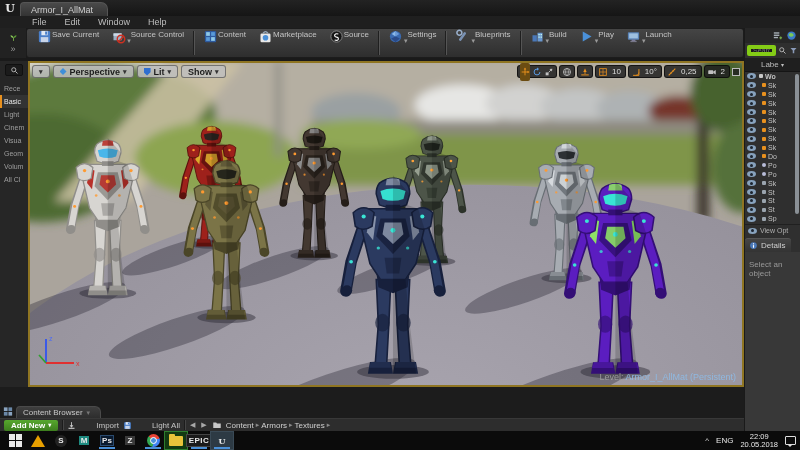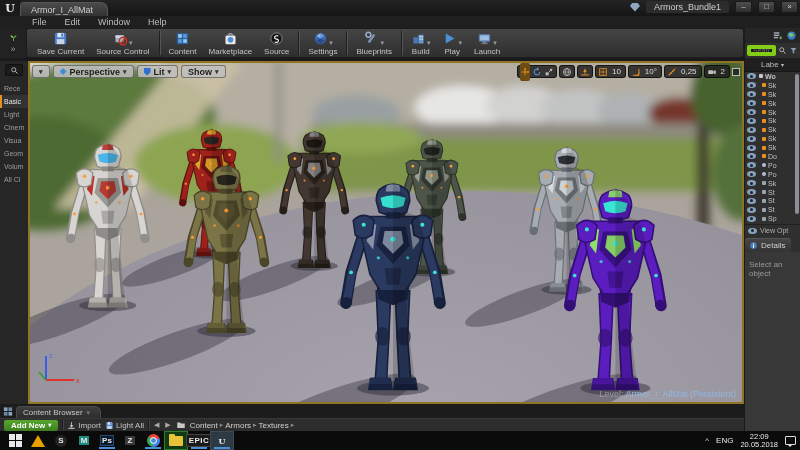--- a/index.html
+++ b/index.html
@@ -27,21 +27,21 @@
   .content-row { flex:1; display:flex; min-height:0; }
   .left-col { width:744px; display:flex; flex-direction:column; }
 
   
   .toolbar-wrap { height:30px; display:flex; background:#1a1a1a; }
   .toolbar-expander { width:26px; display:flex; flex-direction:column; align-items:center; justify-content:center; gap:2px;
     background:#222; color:#9a9a9a; font-size:9px; }
   .sprout { width:9px; height:9px; }
   .toolbar { flex:1; background:linear-gradient(#454545,#2e2e2e); border:1px solid #1c1c1c; border-radius:3px;
     display:flex; align-items:center; padding:0 4px; overflow:hidden; }
-  .tbtn { display:flex; flex-direction:column; align-items:center; justify-content:center; padding:0 6px; height:28px;
+  .tbtn { display:flex; flex-direction:row; align-items:flex-start; justify-content:center; padding:0 6px; height:28px;
     background:none; border:none; cursor:default; }
   .tbtn .ic { width:15px; height:15px; }
   .tbtn-row { display:flex; align-items:flex-end; gap:1px; }
   .tlabel { color:#c4c4c4; font-size:8px; margin-top:1px; white-space:nowrap; }
   .caret { color:#9a9a9a; font-size:7px; line-height:7px; }
   .tsep { width:1px; height:24px; background:#1f1f1f; margin:0 3px; box-shadow:1px 0 0 #555; }
 
   
   .gapstrip { height:3px; background:#1a1a1a; }
 
@@ -97,29 +97,29 @@
   .t-mesh { background:#e8901e; }
   .t-post { background:#b8bcd8; border-radius:50%; }
   .t-static { background:#9aa4ae; }
   .olabel { color:#c2c2c2; font-size:7px; white-space:nowrap; overflow:hidden; }
   .view-opt { display:flex; align-items:center; gap:3px; padding:2px 3px; color:#b0b0b0; font-size:7px; border-top:1px solid #202020; }
   .details-tab { margin-top:2px; background:linear-gradient(#454545,#333); border-top:1px solid #555; color:#d0d0d0;
     font-size:8px; padding:2px 4px; display:flex; align-items:flex-end; gap:3px; width:46px; border-radius:3px 3px 0 0; }
   .details-body { flex:1; background:#383838; color:#9a9a9a; font-size:8px; padding:8px 2px 0 4px; }
 
   
-  .cb-tabrow { height:14px; background:#1c1c1c; display:flex; align-items:flex-end; gap:2px; padding-left:2px; }
+  .cb-tabrow { height:31px; background:#1c1c1c; display:flex; align-items:flex-end; gap:2px; padding-left:2px; }
   .cb-grid-icon { width:12px; height:11px; margin-bottom:1px; }
   .cb-tab { background:linear-gradient(#3e3e3e,#2d2d2d); color:#c8c8c8; font-size:8px; padding:1px 10px 1px 6px;
     border-radius:4px 6px 0 0; border:1px solid #4a4a4a; border-bottom:none; display:flex; gap:4px; align-items:center; }
   .cb-tab .x { color:#777; font-size:7px; }
   .cb-toolbar { height:13px; background:#2d2d2d; display:flex; align-items:center; gap:4px; padding:0 4px; border-top:1px solid #383838; }
   .addnew { background:linear-gradient(#57a82e,#3d7e1e); color:#fff; font-size:8px; font-weight:bold; padding:0 7px;
     height:11px; line-height:11px; border-radius:2px; display:flex; gap:3px;justify-content:center; }
-  .cbbtn { color:#c4c4c4; font-size:8px; display:flex; align-items:center; gap:2px; }
+  .cbbtn { color:#c4c4c4; font-size:8px; display:flex; align-items:center; gap:20px; }
   .cbbtn .ic { width:9px; height:9px; }
   .cbsep { width:1px; height:10px; background:#1c1c1c; box-shadow:1px 0 0 #444; }
   .navarrow { color:#a8a8a8; font-size:7px; padding:0 1px; }
   .crumb { color:#d0d0d0; font-size:8px; }
   .crumbsep { color:#8a8a8a; font-size:7px; padding:0 2px; }
 
   
   .taskbar { height:19px; background:#0b0b0b; display:flex; align-items:center; padding:0 4px; }
   .tile { width:22px; height:17px; display:flex; align-items:center; justify-content:center; position:relative; margin-right:1px; }
   .tile.running::after { content:""; position:absolute; left:3px; right:3px; bottom:0; height:2px; background:#4a90d8; }
@@ -342,27 +342,20 @@
 </defs>
 </svg>
 
 <div class="screen">
 
   <div class="titlebar">
     <div class="ue-logo">U</div>
     <div class="doc-tab">
         <span>Armor_I_AllMat</span>
       </div>
-    <div class="title-right">
-      <span class="gem-icon"></span>
-      <span class="proj-name">Armors_Bundle1</span>
-      <span class="winbtn">–</span>
-      <span class="winbtn">□</span>
-      <span class="winbtn">×</span>
-    </div>
   </div>
 
   <div class="menubar" id="menubar">
       <span class="menu-item">File</span>
       <span class="menu-item">Edit</span>
       <span class="menu-item">Window</span>
       <span class="menu-item">Help</span>
     </div>
 
   <div class="content-row">

